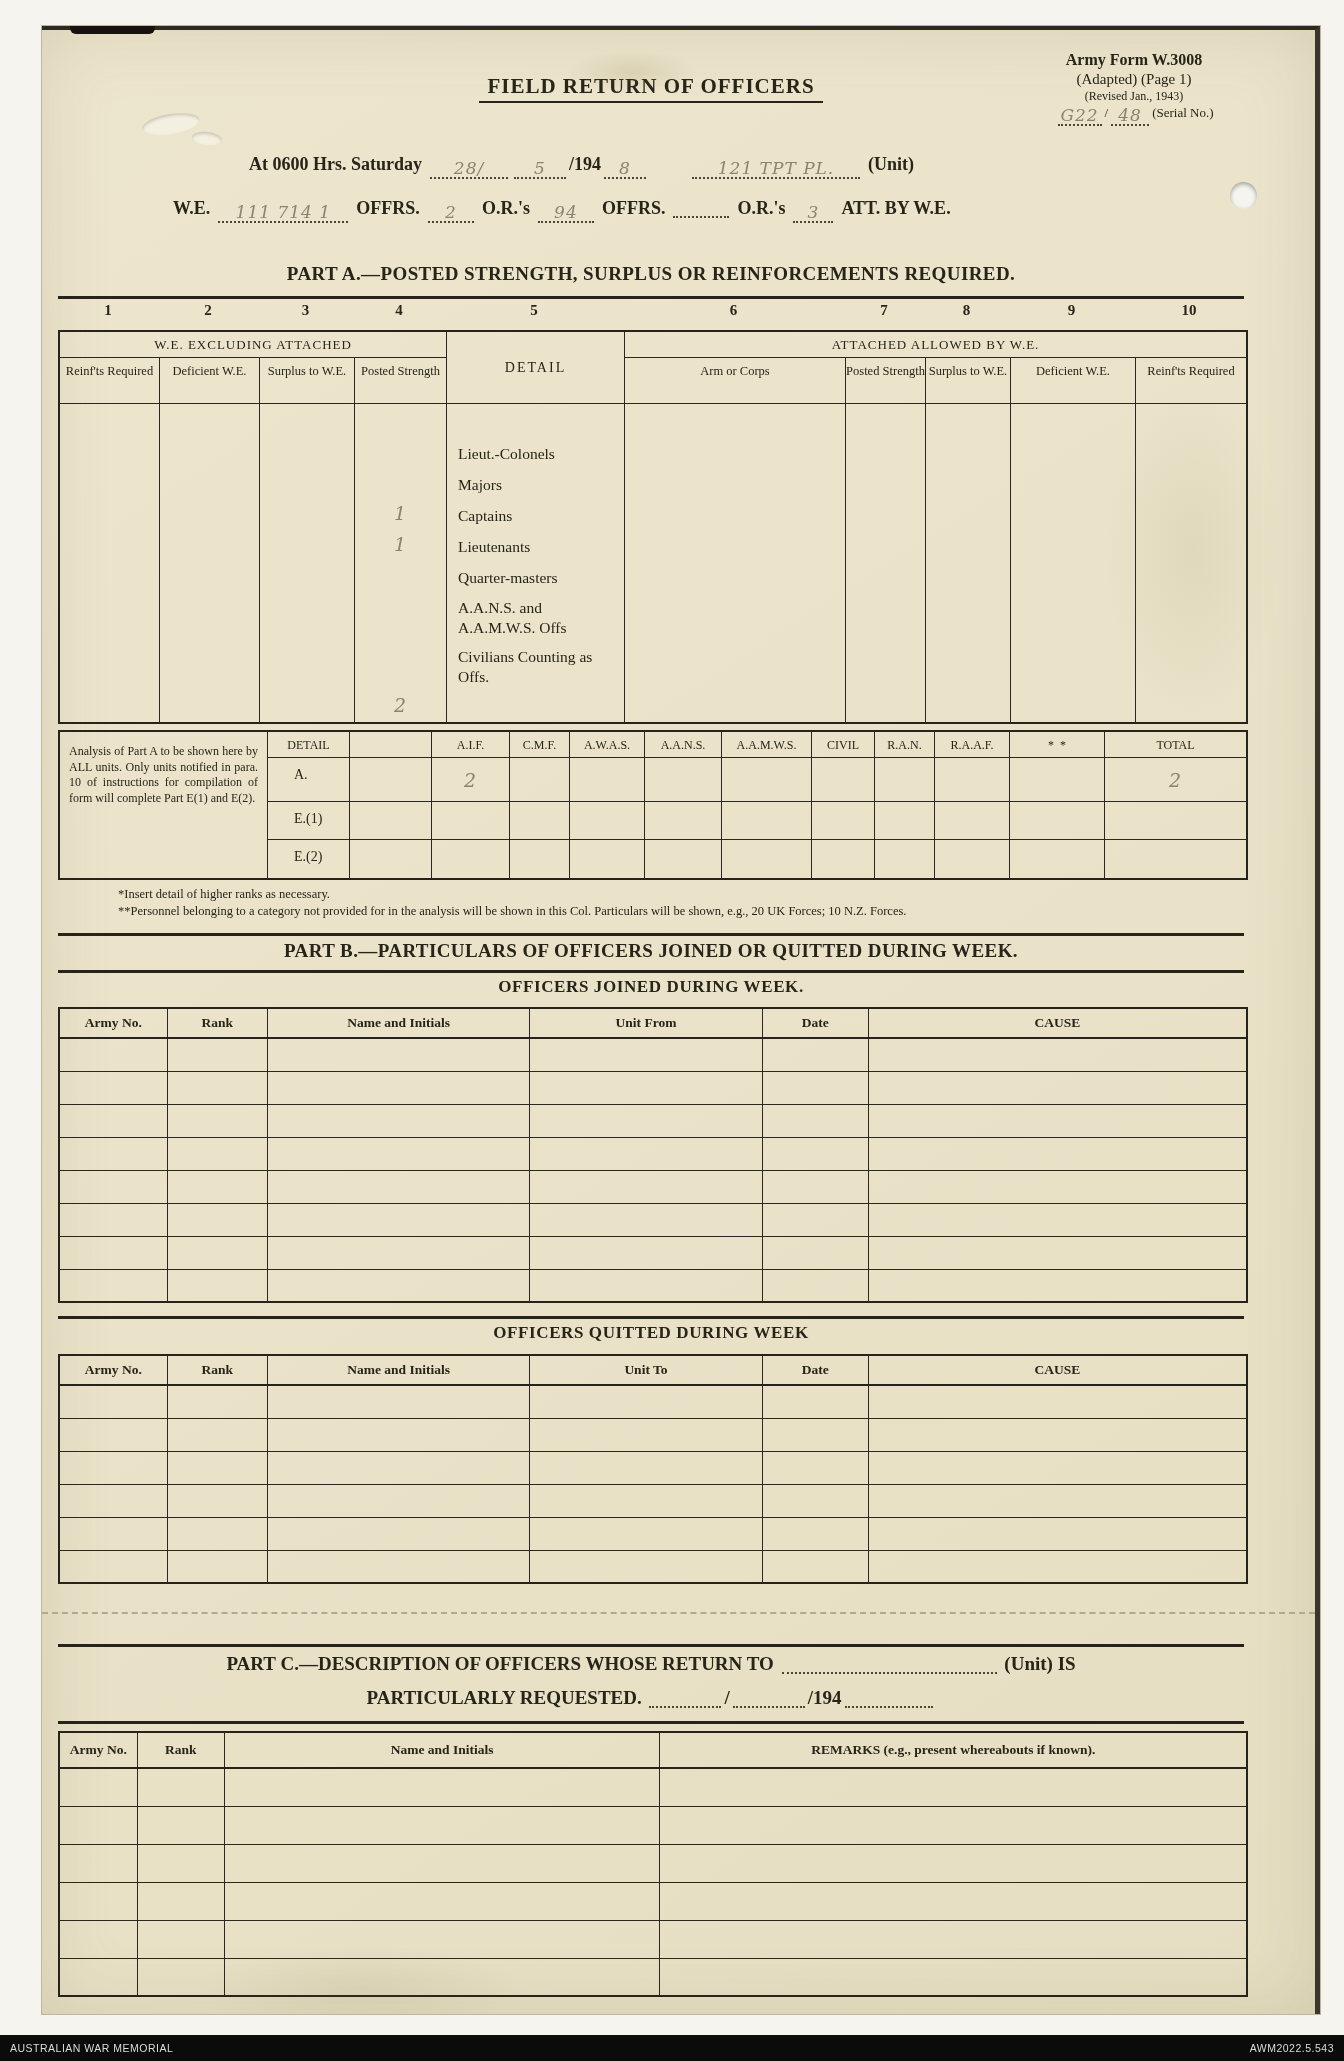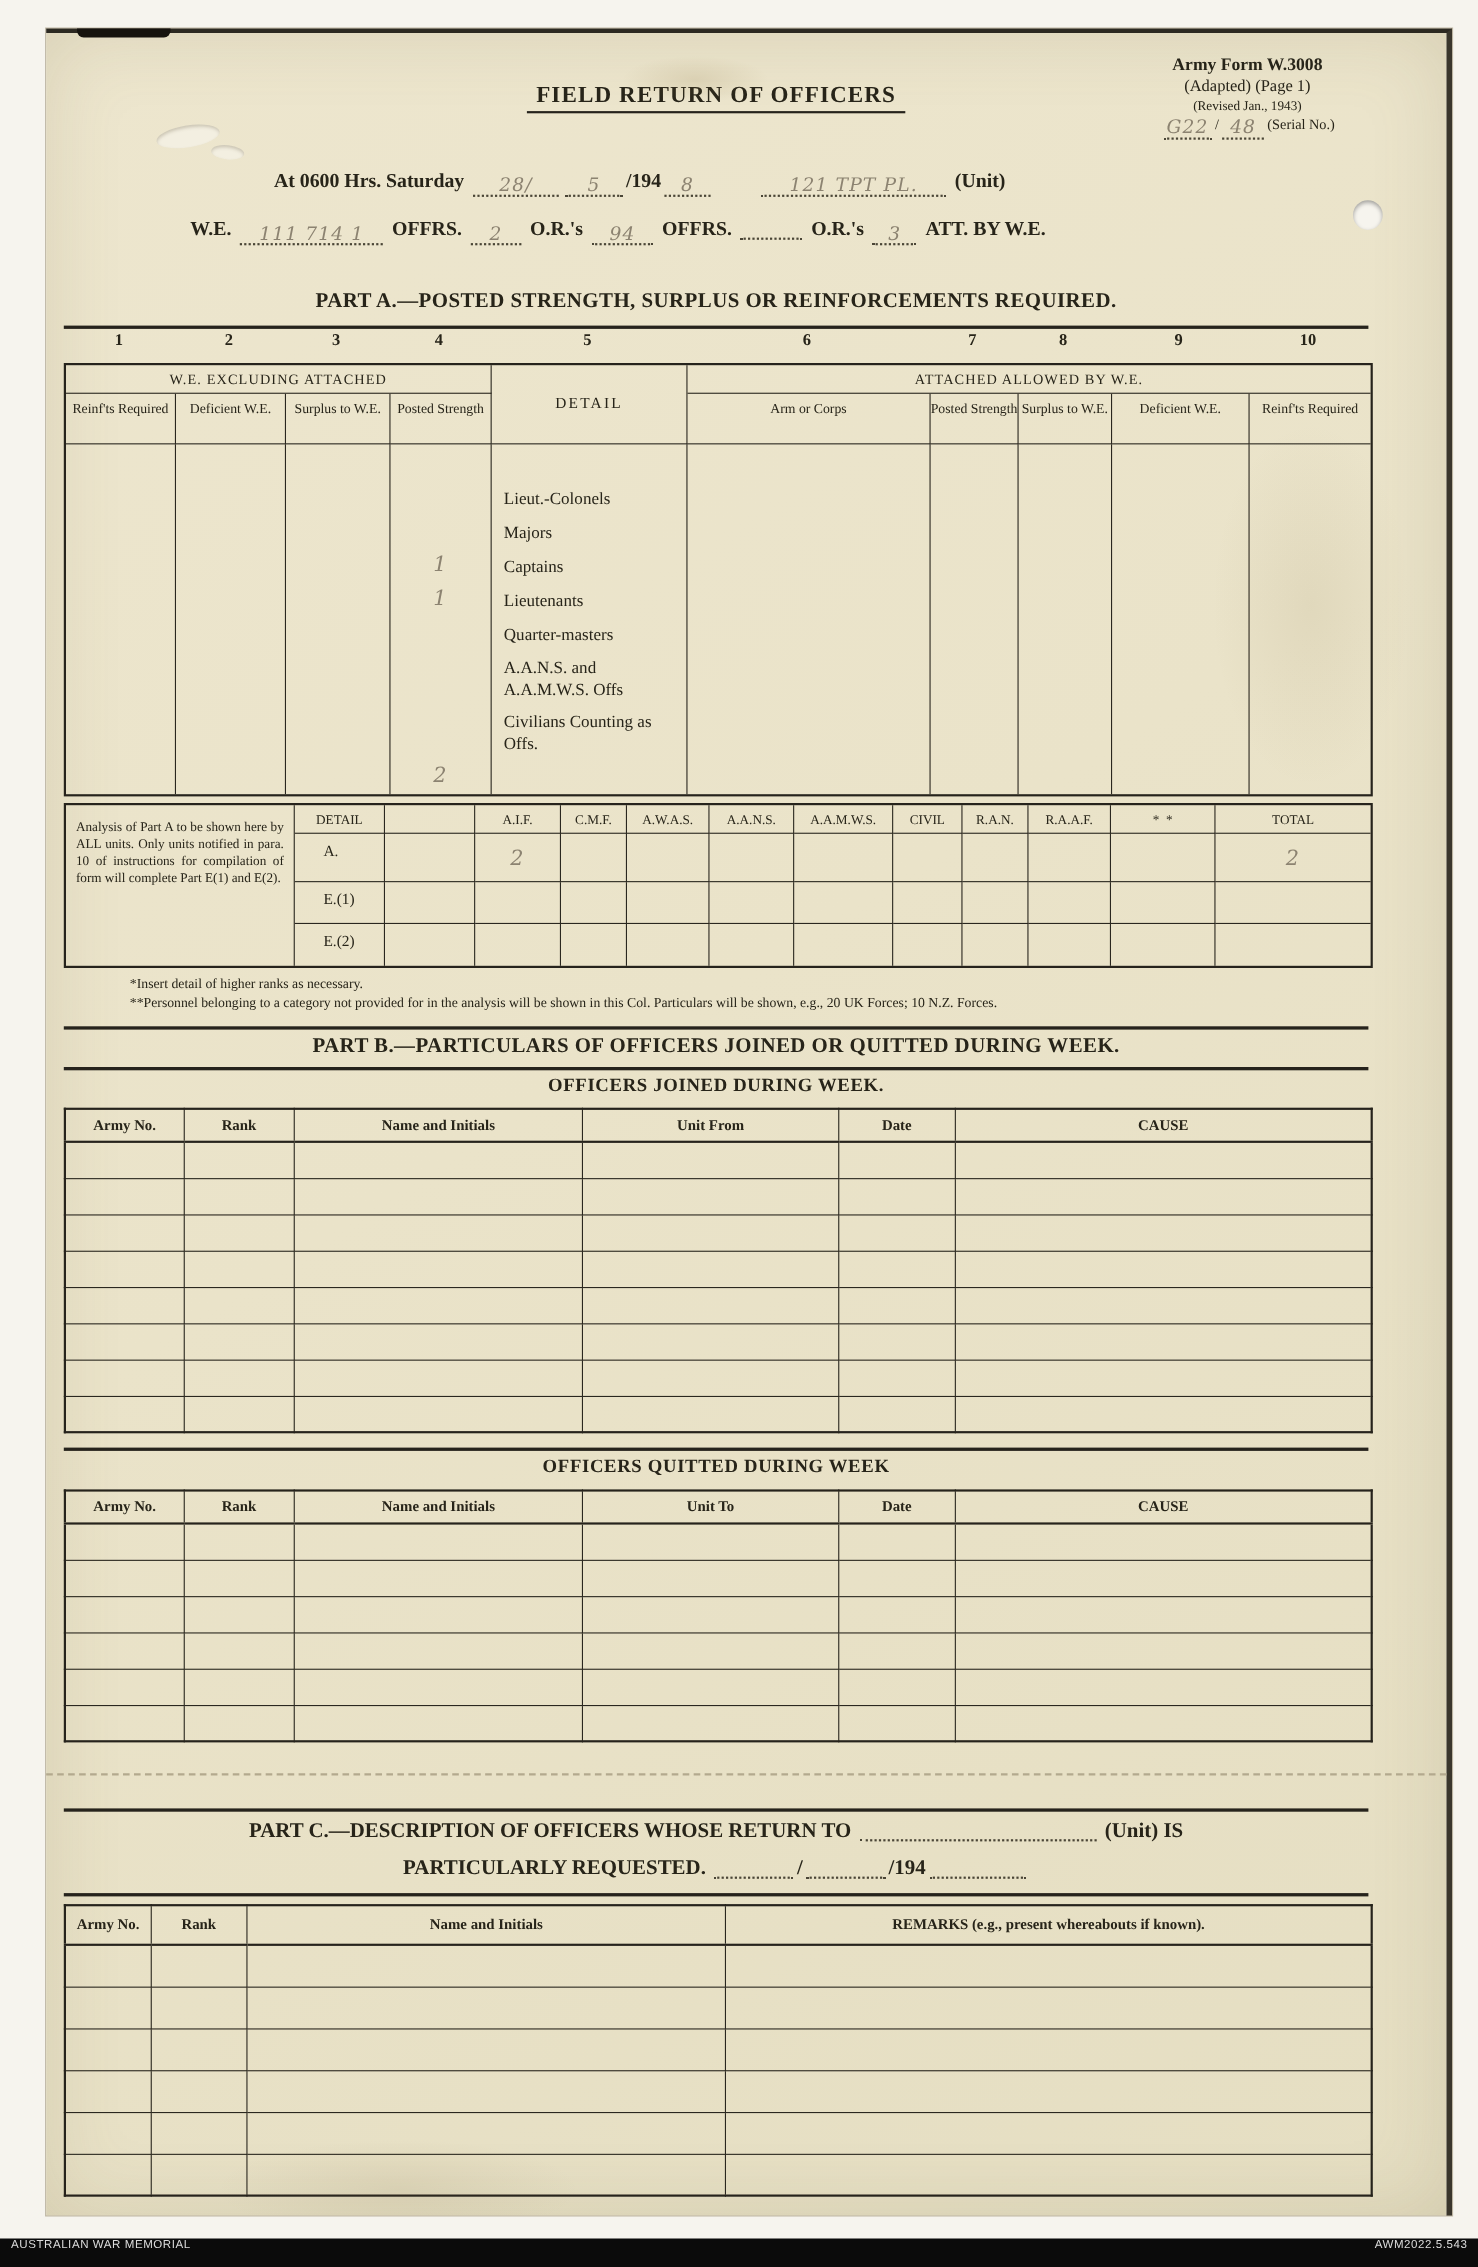--- a/index.html
+++ b/index.html
@@ -107,21 +107,21 @@
     font-size:13.5px; font-weight:bold; padding:6px 4px; }
   .form-table td { border:1px solid #2a271f; height:33px; }
   .pc-table td { height:38px; }
   .pc-table th { padding:9px 4px; }
 
   .pc-line { position:absolute; left:0; width:1186px; text-align:center; font-weight:bold; font-size:19px; white-space:nowrap; }
 
   
   .footer-bar { position:absolute; left:0; bottom:0; width:1344px; height:26px; background:#0b0b0b;
     color:#dcdcdc; font-family:"Liberation Sans", sans-serif; font-size:10.5px; letter-spacing:0.5px;
-    display:flex; justify-content:space-between; padding:0 10px; }
+    display:flex; align-items:center; justify-content:space-between; padding:12px 10px; }
 </style>
 </head>
 <body>
 
 <div class="paper">
   <div class="edge-blot"></div>
   <div class="gouge g1"></div>
   <div class="gouge g2"></div>
   <div class="punch"></div>
   <div class="perf"></div>

